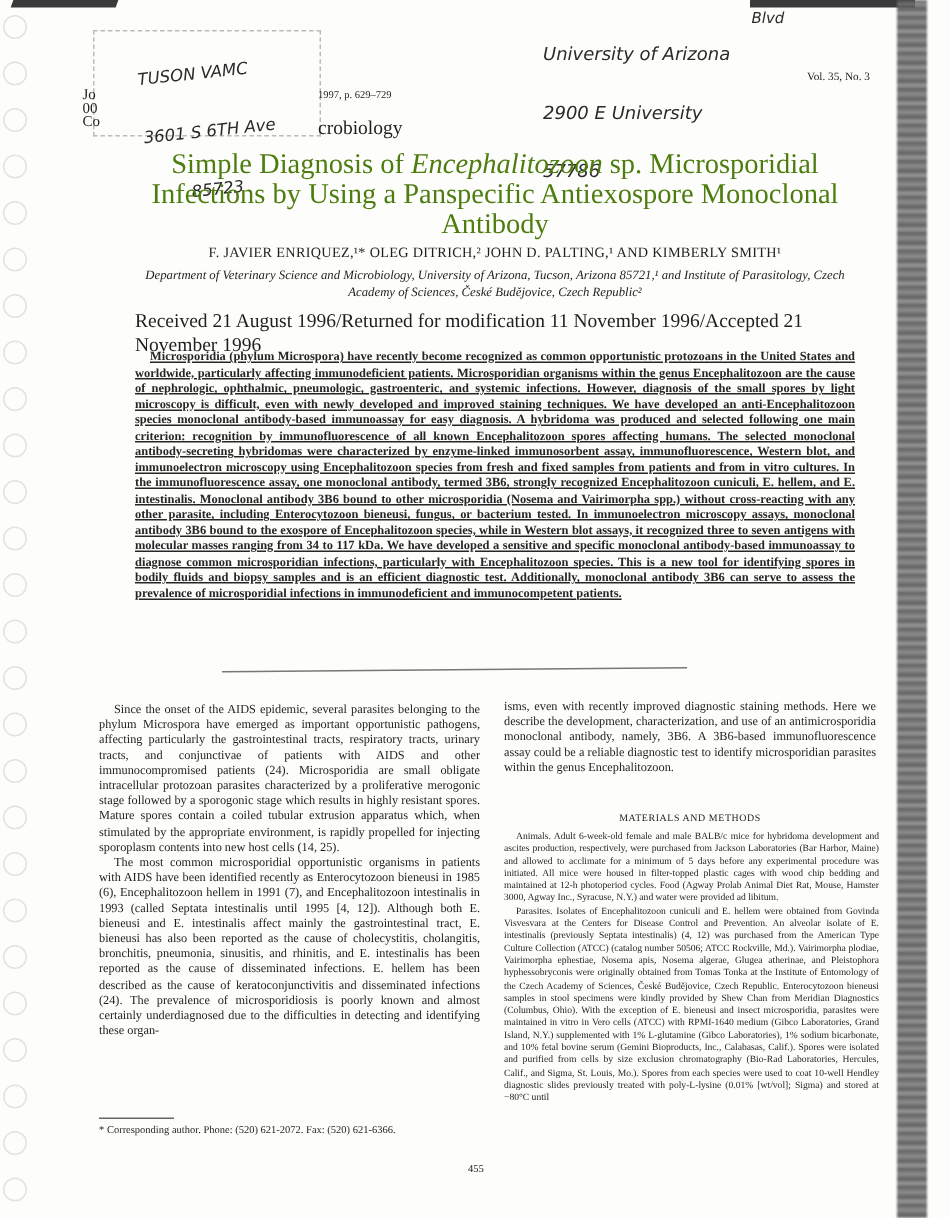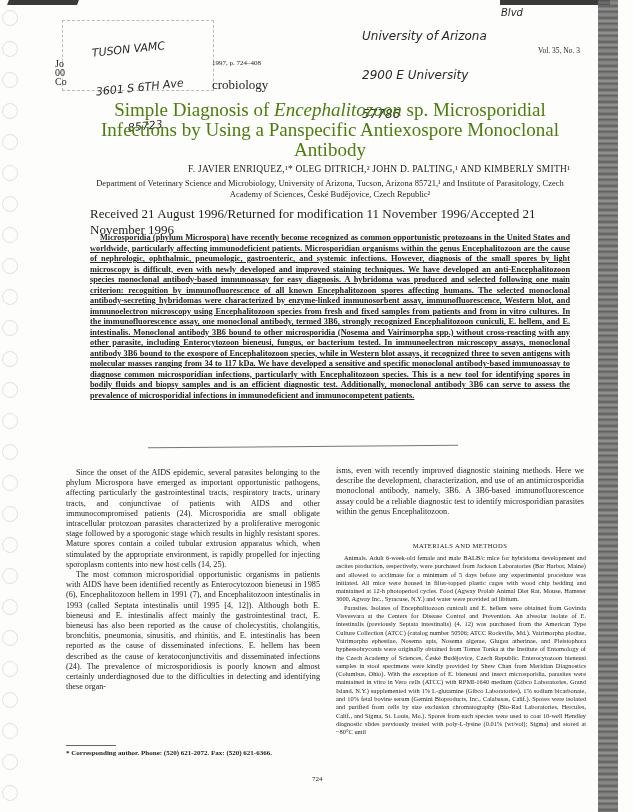--- a/index.html
+++ b/index.html
@@ -30,22 +30,22 @@
   .hw-right { left: 362px; top: 4px; font-size: 12px; line-height: 13px; }
   .hw-blvd { left: 467px; top: 6px; font-size: 10px; margin-left: 34px; }
   .journal-left { position: absolute; left: 55px; top: 59px; font-size: 10px; line-height: 9px; }
   .journal-mid { position: absolute; left: 212px; top: 59px; font-size: 7px; line-height: 9px; }
   .journal-micro { position: absolute; left: 212px; top: 77px; font-size: 13px; }
   .vol { position: absolute; left: 538px; top: 46px; font-size: 7.5px; }
   .title {
     position: absolute; left: 100px; top: 100px; width: 460px; text-align: center;
     font-size: 19px; line-height: 20px; color: #4d7c0f;
   }
-  .authors { position: absolute; left: 90px; top: 164px; width: 480px; text-align: right; font-size: 9.5px; letter-spacing: 0.2px; }
-  .affil { position: absolute; left: 85px; top: 178px; width: 490px; text-align: center; font-size: 8.5px; line-height: 10.5px; }
+  .authors { position: absolute; left: 90px; top: 164px; width: 480px; text-align: center; font-size: 9.5px; letter-spacing: 0.2px; }
+  .affil { position: absolute; left: 85px; top: 178px; width: 490px; text-align: center; font-size: 8.5px; line-height: 10.5px; font-style: italic; }
   .received { position: absolute; left: 90px; top: 206px; width: 480px; text-align: left; font-size: 13px; }
   .abstract {
     position: absolute; left: 90px; top: 233px; width: 480px; font-size: 8.3px; line-height: 10.5px;
     text-align: justify; font-weight: bold; color: #262626;
   }
   .abstract p { margin: 0; text-indent: 10px; text-decoration: underline; }
   .rule { position: absolute; left: 148px; top: 446px; width: 310px; height: 1px; background: #777; transform: rotate(-0.5deg); }
   .col-left {
     position: absolute; left: 66px; top: 468px; width: 254px; font-size: 8.2px; line-height: 10.2px; text-align: justify;
   }
@@ -53,21 +53,21 @@
   .col-right-intro {
     position: absolute; left: 336px; top: 466px; width: 248px; font-size: 8.2px; line-height: 10.2px; text-align: justify;
   }
   .col-right-intro p { margin: 0; }
   .section-head { position: absolute; left: 336px; top: 542px; width: 248px; text-align: center; font-size: 6.6px; letter-spacing: 0.4px; }
   .col-right-methods {
     position: absolute; left: 336px; top: 554px; width: 250px; font-size: 6.4px; line-height: 8.3px; text-align: justify;
   }
   .col-right-methods p { margin: 0; text-indent: 8px; }
   .fn-rule { position: absolute; left: 66px; top: 745px; width: 50px; height: 1px; background: #666; }
-  .footnote { position: absolute; left: 66px; top: 749px; width: 256px; font-size: 7px; line-height: 9px; font-weight: bold; }
+  .footnote { position: absolute; left: 66px; top: 749px; width: 256px; font-size: 7px; line-height: 9px; }
   .pagenum { position: absolute; left: 312px; top: 775px; font-size: 7px; }
   i, em { font-style: italic; }
 </style>
 </head>
 <body>
 
 <div class="topbar-left"></div>
 <div class="topbar-right"></div>
 <div class="edge-strip"></div>
 <div class="holes" id="holes">
@@ -110,21 +110,21 @@
   <div>2900 E University</div>
   <div>57786</div>
 </div>
 <div class="handwrite hw-blvd">Blvd</div>
 
 <div class="journal-left">
   <div>Jo</div>
   <div>00</div>
   <div>Co</div>
 </div>
-<div class="journal-mid">1997, p. 724–408</div>
+<div class="journal-mid">1997, p. 629–729</div>
 <div class="journal-micro">crobiology</div>
 <div class="vol">Vol. 35, No. 3</div>
 
 <div class="title">
   <span>Simple Diagnosis of </span><i>Encephalitozoon</i><span> sp. Microsporidial Infections by Using a Panspecific Antiexospore Monoclonal Antibody</span>
 </div>
 <div class="authors">F. JAVIER ENRIQUEZ,¹* OLEG DITRICH,² JOHN D. PALTING,¹ AND KIMBERLY SMITH¹</div>
 <div class="affil">Department of Veterinary Science and Microbiology, University of Arizona, Tucson, Arizona 85721,¹ and Institute of Parasitology, Czech Academy of Sciences, České Budějovice, Czech Republic²</div>
 <div class="received">Received 21 August 1996/Returned for modification 11 November 1996/Accepted 21 November 1996</div>
 
@@ -142,13 +142,13 @@
   <p>isms, even with recently improved diagnostic staining methods. Here we describe the development, characterization, and use of an antimicrosporidia monoclonal antibody, namely, 3B6. A 3B6-based immunofluorescence assay could be a reliable diagnostic test to identify microsporidian parasites within the genus Encephalitozoon.</p>
 </div>
 <div class="section-head">MATERIALS AND METHODS</div>
 <div class="col-right-methods">
   <p>Animals. Adult 6-week-old female and male BALB/c mice for hybridoma development and ascites production, respectively, were purchased from Jackson Laboratories (Bar Harbor, Maine) and allowed to acclimate for a minimum of 5 days before any experimental procedure was initiated. All mice were housed in filter-topped plastic cages with wood chip bedding and maintained at 12-h photoperiod cycles. Food (Agway Prolab Animal Diet Rat, Mouse, Hamster 3000, Agway Inc., Syracuse, N.Y.) and water were provided ad libitum.</p>
   <p>Parasites. Isolates of Encephalitozoon cuniculi and E. hellem were obtained from Govinda Visvesvara at the Centers for Disease Control and Prevention. An alveolar isolate of E. intestinalis (previously Septata intestinalis) (4, 12) was purchased from the American Type Culture Collection (ATCC) (catalog number 50506; ATCC Rockville, Md.). Vairimorpha plodiae, Vairimorpha ephestiae, Nosema apis, Nosema algerae, Glugea atherinae, and Pleistophora hyphessobryconis were originally obtained from Tomas Tonka at the Institute of Entomology of the Czech Academy of Sciences, České Budějovice, Czech Republic. Enterocytozoon bieneusi samples in stool specimens were kindly provided by Shew Chan from Meridian Diagnostics (Columbus, Ohio). With the exception of E. bieneusi and insect microsporidia, parasites were maintained in vitro in Vero cells (ATCC) with RPMI-1640 medium (Gibco Laboratories, Grand Island, N.Y.) supplemented with 1% L-glutamine (Gibco Laboratories), 1% sodium bicarbonate, and 10% fetal bovine serum (Gemini Bioproducts, Inc., Calabasas, Calif.). Spores were isolated and purified from cells by size exclusion chromatography (Bio-Rad Laboratories, Hercules, Calif., and Sigma, St. Louis, Mo.). Spores from each species were used to coat 10-well Hendley diagnostic slides previously treated with poly-L-lysine (0.01% [wt/vol]; Sigma) and stored at −80°C until</p>
 </div>
 
 <div class="fn-rule"></div>
 <div class="footnote">* Corresponding author. Phone: (520) 621-2072. Fax: (520) 621-6366.</div>
-<div class="pagenum">724</div>
+<div class="pagenum">455</div>
 
 </body></html>

